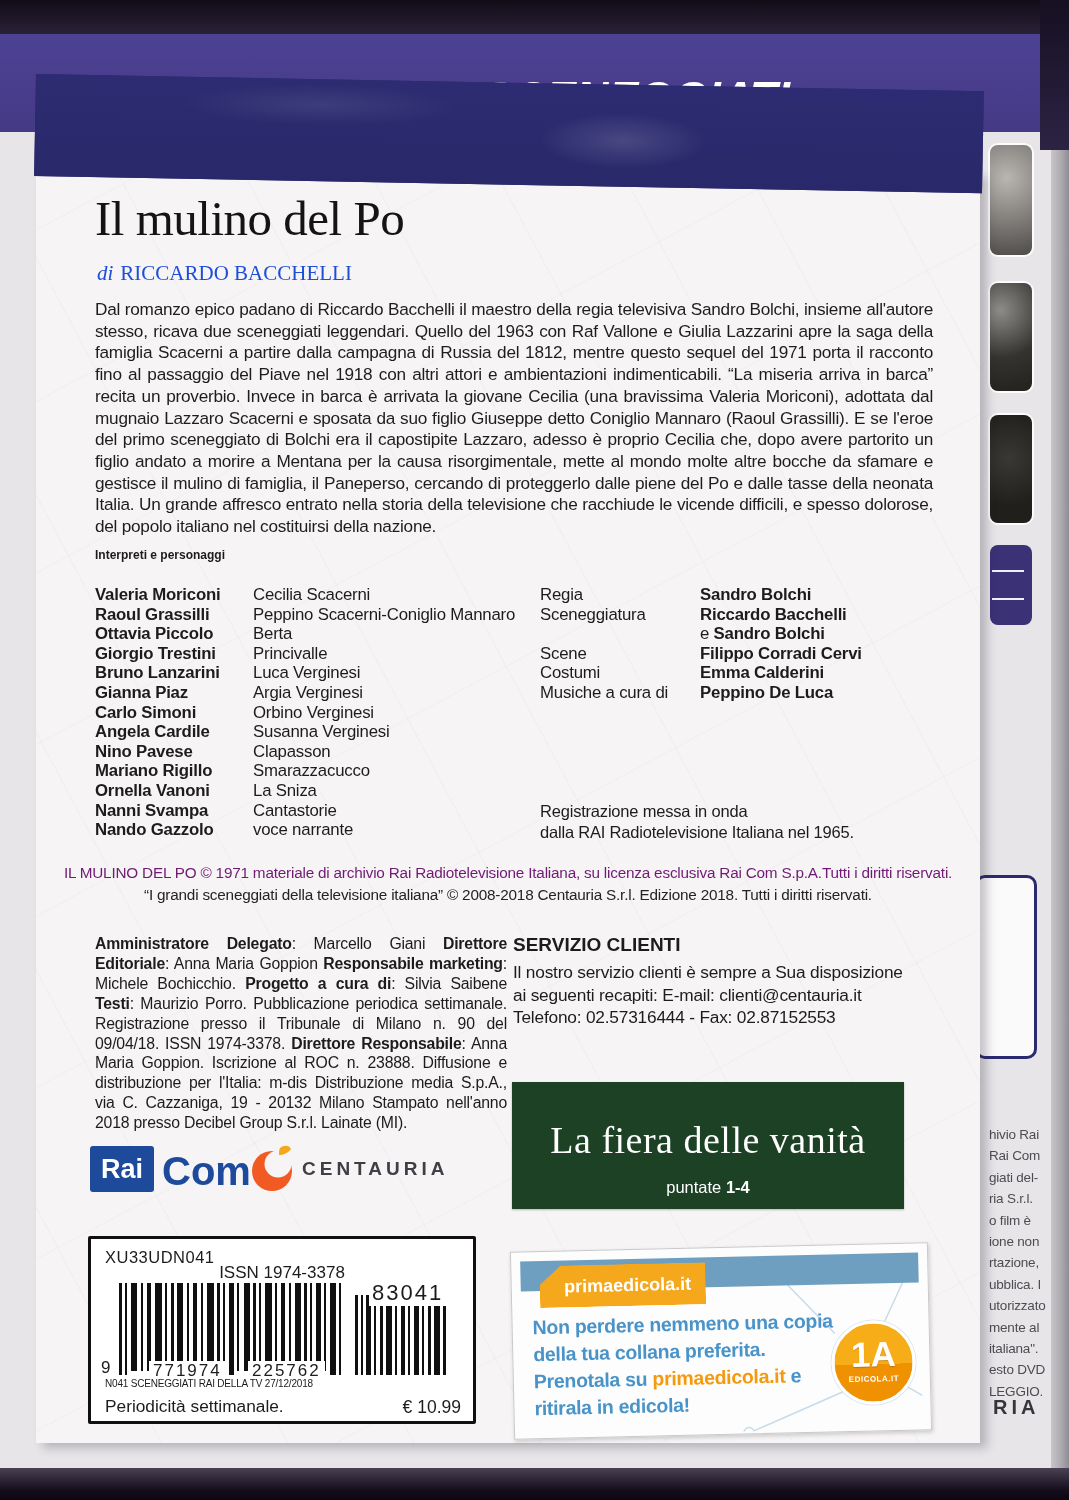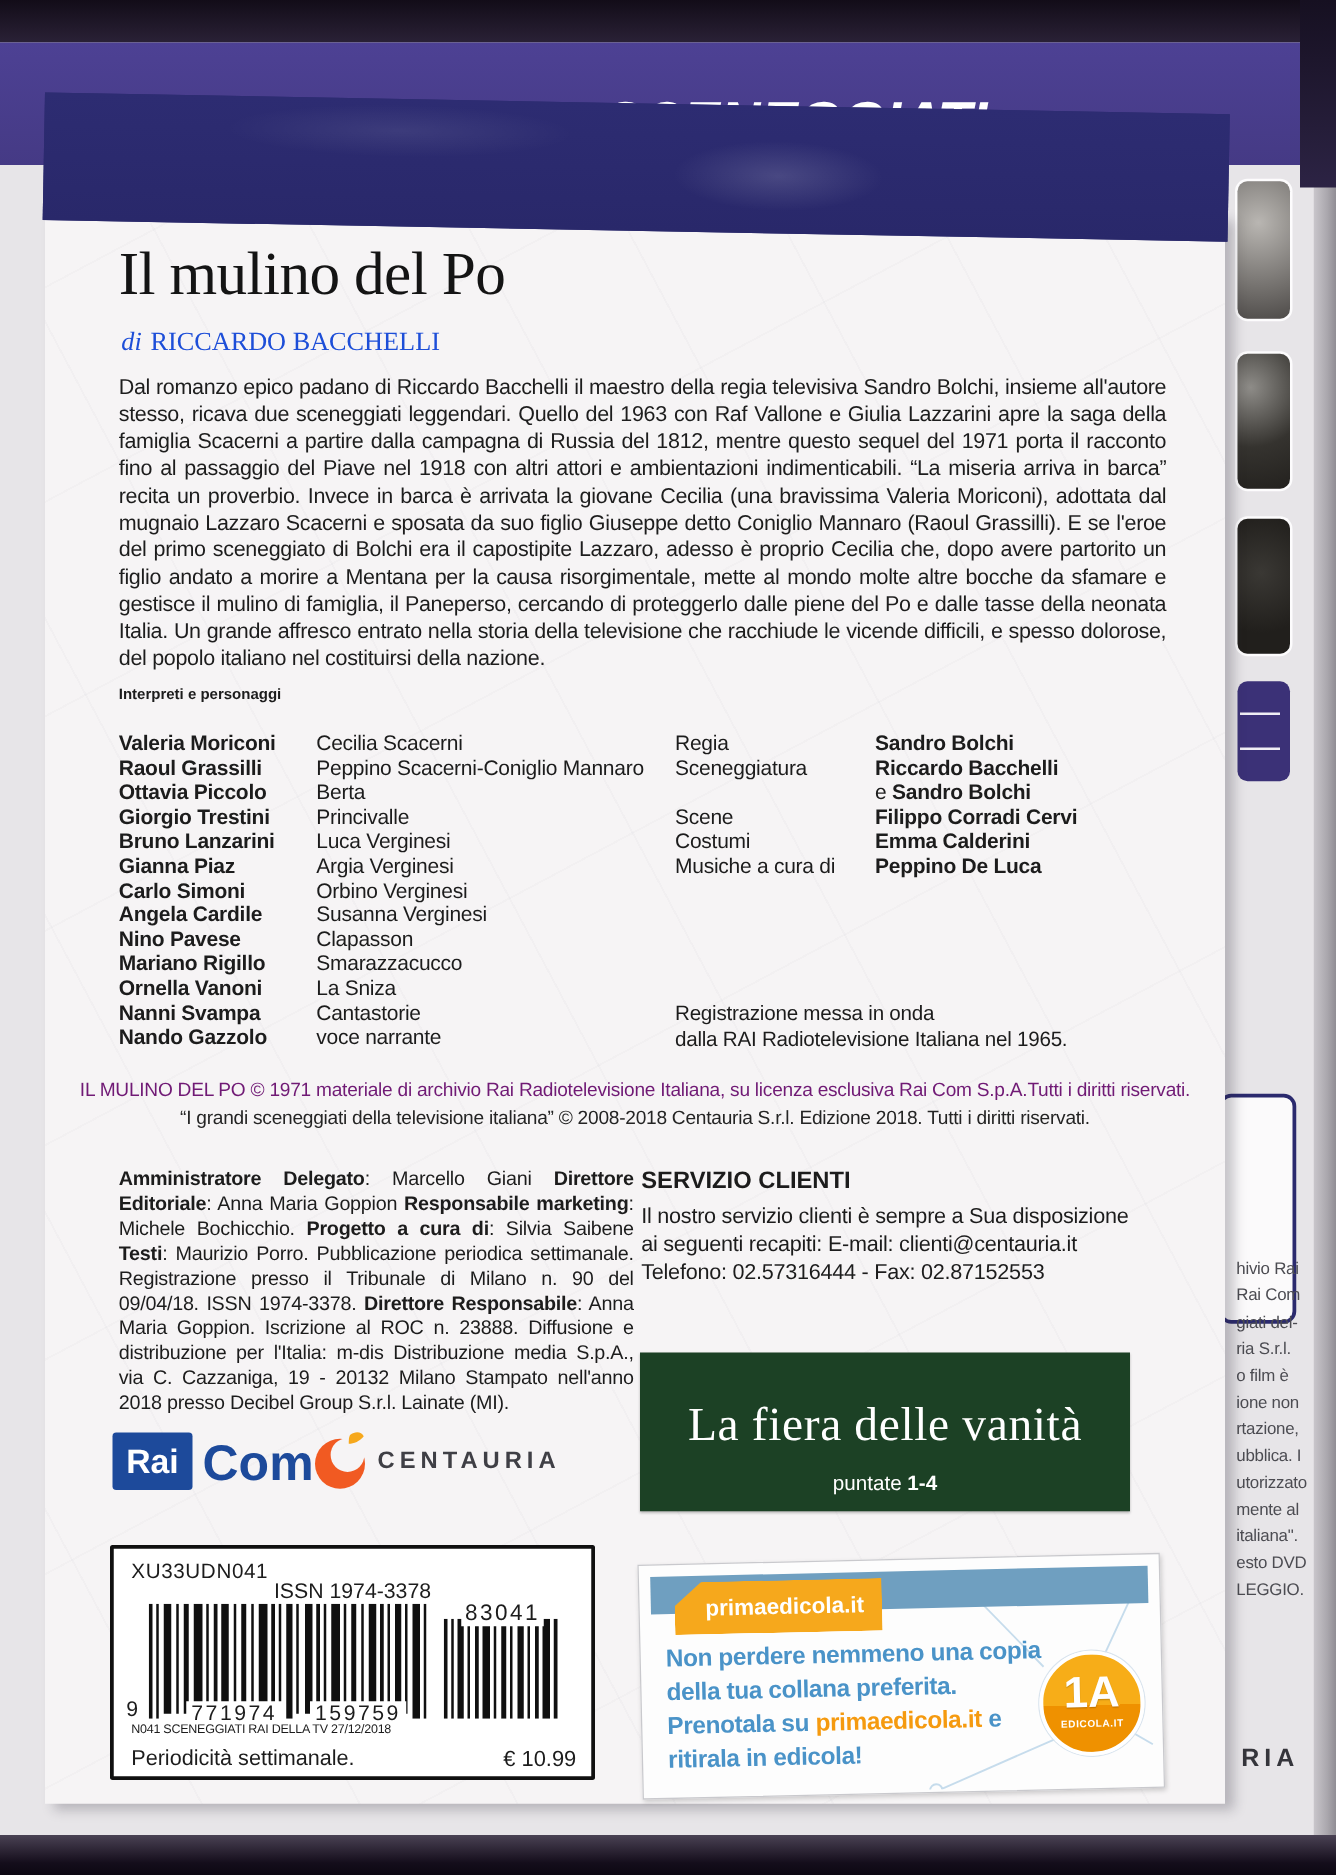--- a/index.html
+++ b/index.html
@@ -18,21 +18,21 @@
   .right-edge-dark{left:1040px;top:0;width:29px;height:150px;background:linear-gradient(#161021,#2c2344);}
   .bottom-dark{left:0;top:1468px;width:1069px;height:32px;background:linear-gradient(#4a4254,#140d1b 70%,#0c0712);}
   
   .rail-thumb{left:990px;width:42px;border-radius:8px;box-shadow:0 0 0 2px #fdfcfd;}
   .t1{top:145px;height:110px;background:radial-gradient(circle at 40% 30%,#b9b6b2,#6e6b68 70%,#4e4b49);}
   .t2{top:283px;height:108px;background:radial-gradient(circle at 25% 25%,#8e8c88,#35332f 55%,#23211e);}
   .t3{top:415px;height:108px;background:radial-gradient(circle at 45% 40%,#3a3834,#211f1c 70%);}
   .rail-purple{left:990px;top:545px;width:42px;height:80px;background:#3b3177;border-radius:8px;}
   .rail-line{left:992px;width:32px;height:2px;background:#efeef4;}
   .rail-outline{left:975px;top:875px;width:56px;height:178px;border:3px solid #2b2a6e;border-radius:10px;background:#fbfafb;}
-  .rail-text{left:989px;top:1004px;width:62px;font-size:13.5px;line-height:21.4px;color:#4c4c52;letter-spacing:-0.2px;white-space:nowrap;}
+  .rail-text{left:989px;top:1124px;width:62px;font-size:13.5px;line-height:21.4px;color:#4c4c52;letter-spacing:-0.2px;white-space:nowrap;}
   .rail-ria{left:993px;top:1396px;font-size:20px;font-weight:700;letter-spacing:4px;color:#35353b;}
   
   .card{left:36px;top:172px;width:944px;height:1271px;background:#f6f4f5;
         box-shadow:7px 5px 9px rgba(40,35,50,.25);}
   .card::after{content:"";position:absolute;inset:0;pointer-events:none;opacity:.55;
      background:
        repeating-linear-gradient(62deg,transparent 0 110px,rgba(120,118,140,.07) 110px 111.5px),
        repeating-linear-gradient(-28deg,transparent 0 150px,rgba(120,118,140,.06) 150px 151.5px);}
   .navy-box{left:36px;top:74px;width:948px;height:102px;background:#2b2a6e;transform:rotate(1.05deg);transform-origin:0 0;
      background-image:radial-gradient(ellipse 120px 40px at 62% 55%,rgba(255,255,255,.14),transparent 70%),
@@ -72,21 +72,21 @@
           display:flex;align-items:center;justify-content:center;color:#fff;font-size:27px;font-weight:700;}
   .rai-com{left:162px;top:1149px;font-size:40px;font-weight:700;color:#1d4a9b;}
   .cent-icon{left:250px;top:1144px;}
   .cent-text{left:302px;top:1158px;font-size:19px;font-weight:700;letter-spacing:4px;color:#3f3f45;}
   
   .bc-box{left:88px;top:1236px;width:382px;height:182px;background:#fff;border:3px solid #101010;border-radius:2px;}
   .bc-code{left:14px;top:9px;font-size:16.5px;letter-spacing:0.5px;}
   .bc-issn{left:0;top:24px;width:100%;text-align:center;font-size:17px;}
   .bc-main{left:28px;top:44px;}
   .bc-addon{left:264px;top:56px;}
-  .bc-addon-label{left:278px;top:41px;font-size:18px;background:#fff;padding:0 3px;letter-spacing:2px;}
+  .bc-addon-label{left:278px;top:41px;font-size:22px;background:#fff;padding:0 3px;letter-spacing:2px;}
   .bc-d{position:absolute;font-size:17px;background:#fff;letter-spacing:2px;}
   .bc-d1{left:10px;top:119px;}
   .bc-d2{left:58px;top:122px;padding:0 4px;}
   .bc-d3{left:157px;top:122px;padding:0 4px;}
   .bc-edition{left:14px;top:139px;font-size:10px;letter-spacing:-0.2px;white-space:nowrap;}
   .bc-period{left:14px;top:157px;font-size:17.3px;}
   .bc-price{right:12px;top:158px;font-size:17.5px;position:absolute;}
   
   .promo{left:512px;top:1247px;width:416px;height:186px;background:#fdfdfd;border:1px solid #c9c9cd;
          transform:rotate(-1.3deg);box-shadow:1px 2px 4px rgba(0,0,0,.18);}
@@ -289,21 +289,21 @@
           <rect x="59" width="5" height="80"></rect>
           <rect x="67" width="2" height="80"></rect>
           <rect x="73" width="3" height="80"></rect>
           <rect x="79" width="6" height="80"></rect>
           <rect x="88" width="3" height="80"></rect>
       </svg>
     </div>
     <div class="abs bc-addon-label">83041</div>
     <span class="bc-d bc-d1">9</span>
     <span class="bc-d bc-d2">771974</span>
-    <span class="bc-d bc-d3">159759</span>
+    <span class="bc-d bc-d3">225762</span>
     <div class="abs bc-edition">N041 SCENEGGIATI RAI DELLA TV 27/12/2018</div>
     <div class="abs bc-period">Periodicità settimanale.</div>
     <div class="bc-price">€ 10.99</div>
   </div>
 
   <div class="abs promo">
     <svg class="abs" style="left:0;top:0;" width="414" height="184" viewBox="0 0 414 184">
       <g stroke="#c6dcec" stroke-width="1.5" fill="none">
         <line x1="352" y1="118" x2="398" y2="24"></line>
           <line x1="352" y1="118" x2="408" y2="152"></line>

